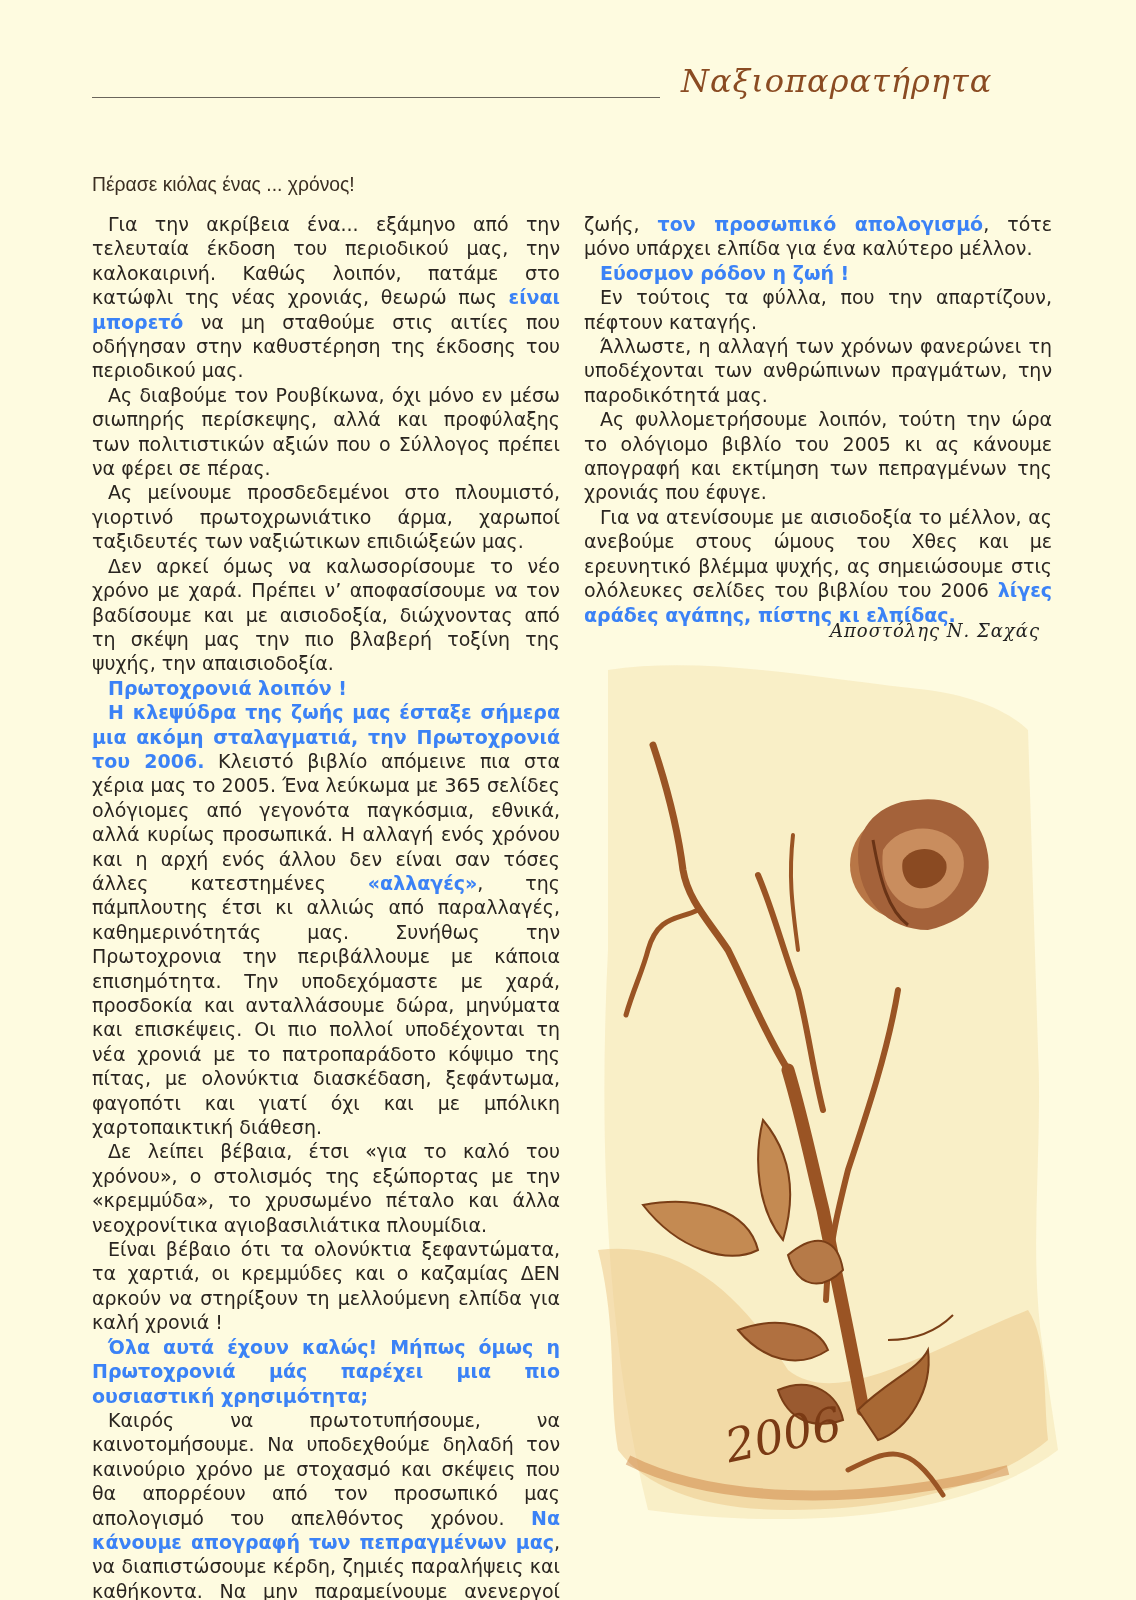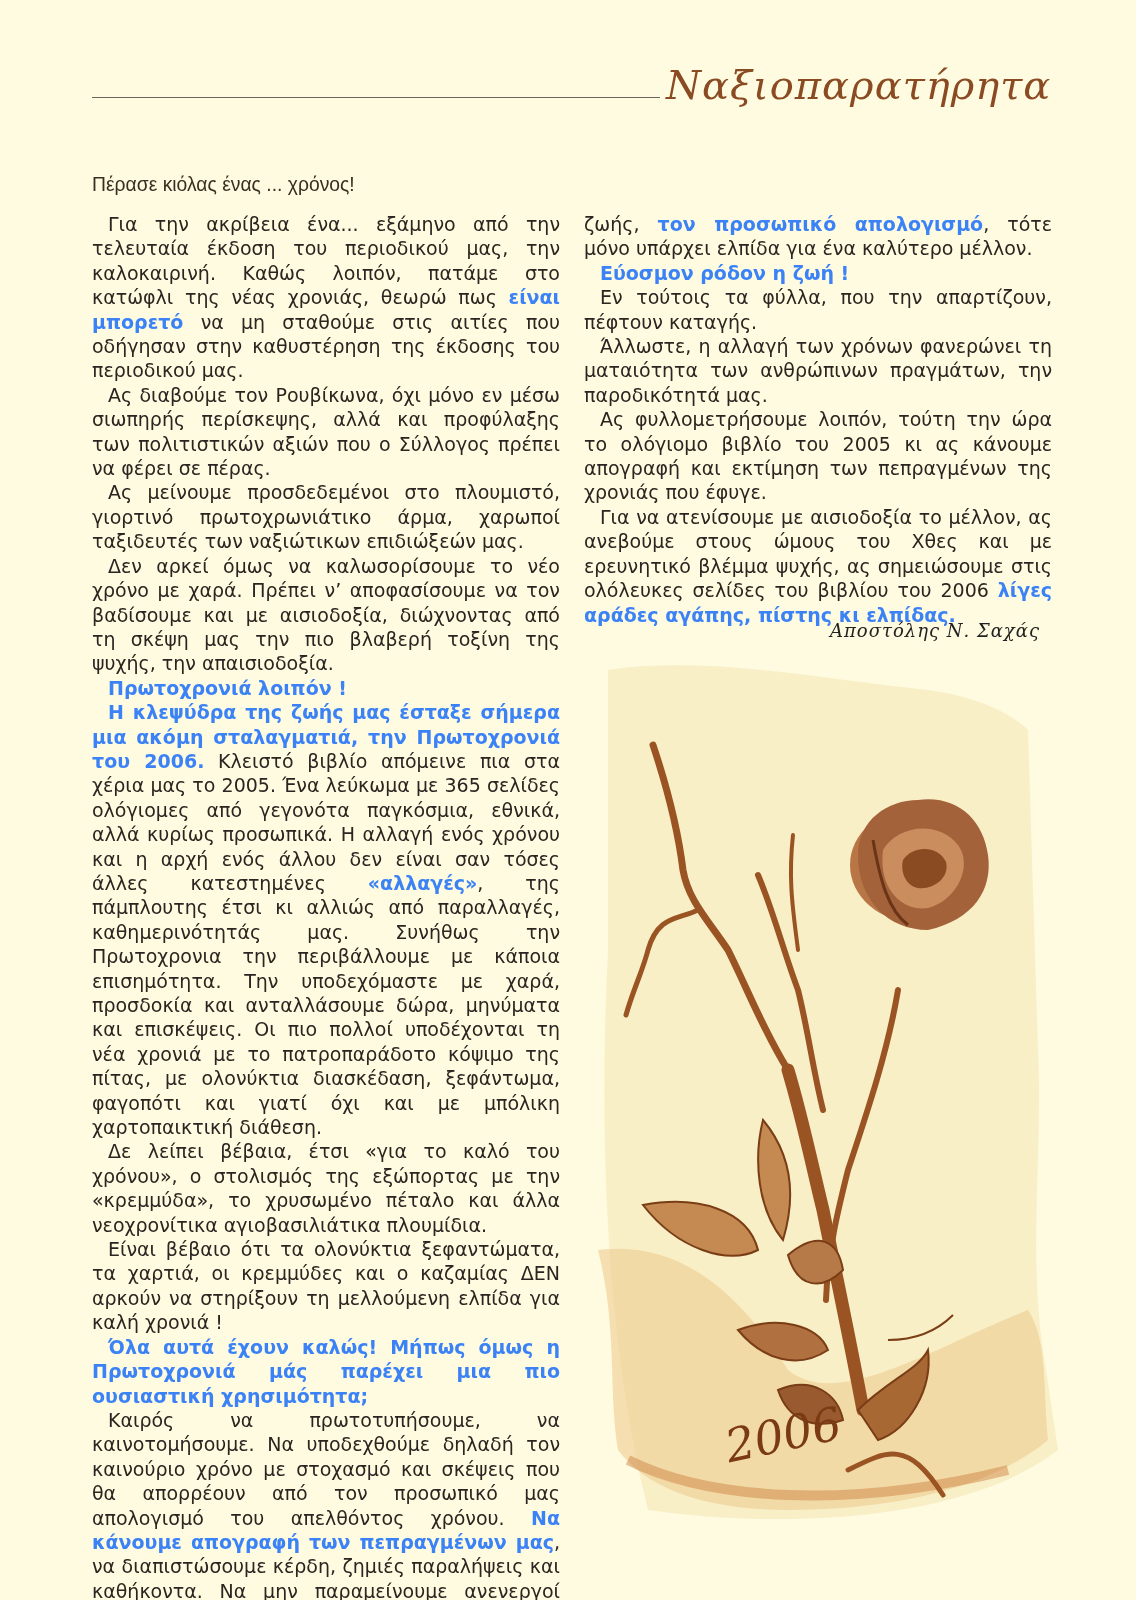--- a/index.html
+++ b/index.html
@@ -8,23 +8,23 @@
     background: #fefbe0;
     position: relative; overflow: hidden;
     font-family: "DejaVu Sans", sans-serif;
     color: #2a2520;
   }
   .header-rule {
     position: absolute; left: 92px; top: 97px; width: 568px; height: 0;
     border-top: 1.5px solid #6a655c;
   }
   .section-title {
-    position: absolute; left: 666px; top: 62px;
+    position: absolute; left: 681px; top: 62px;
     font-family: "DejaVu Serif", serif; font-style: italic;
-    font-size: 40px; color: #8a4b22; letter-spacing: 1px;
+    font-size: 32px; color: #8a4b22; letter-spacing: 1px;
     white-space: nowrap;
   }
   .article-title {
     position: absolute; left: 92px; top: 172px;
     font-family: "Liberation Sans", sans-serif;
     font-size: 21px; color: #3a2e22; transform: scaleX(0.92); transform-origin: left;
     white-space: nowrap;
   }
   .col {
     position: absolute; top: 212px; width: 468px;
@@ -63,21 +63,21 @@
     <p><b>Η κλεψύδρα της ζωής μας έσταξε σήμερα μια ακόμη σταλαγματιά, την Πρωτοχρονιά του 2006.</b><span> Κλειστό βιβλίο απόμεινε πια στα χέρια μας το 2005. Ένα λεύκωμα με 365 σελίδες ολόγιομες από γεγονότα παγκόσμια, εθνικά, αλλά κυρίως προσωπικά. Η αλλαγή ενός χρόνου και η αρχή ενός άλλου δεν είναι σαν τόσες άλλες κατεστημένες </span><b>«αλλαγές»</b><span>, της πάμπλουτης έτσι κι αλλιώς από παραλλαγές, καθημερινότητάς μας. Συνήθως την Πρωτοχρονια την περιβάλλουμε με κάποια επισημότητα. Την υποδεχόμαστε με χαρά, προσδοκία και ανταλλάσουμε δώρα, μηνύματα και επισκέψεις. Οι πιο πολλοί υποδέχονται τη νέα χρονιά με το πατροπαράδοτο κόψιμο της πίτας, με ολονύκτια διασκέδαση, ξεφάντωμα, φαγοπότι και γιατί όχι και με μπόλικη χαρτοπαικτική διάθεση.</span></p>
     <p><span>Δε λείπει βέβαια, έτσι «για το καλό του χρόνου», ο στολισμός της εξώπορτας με την «κρεμμύδα», το χρυσωμένο πέταλο και άλλα νεοχρονίτικα αγιοβασιλιάτικα πλουμίδια.</span></p>
     <p><span>Είναι βέβαιο ότι τα ολονύκτια ξεφαντώματα, τα χαρτιά, οι κρεμμύδες και ο καζαμίας ΔΕΝ αρκούν να στηρίξουν τη μελλούμενη ελπίδα για καλή χρονιά !</span></p>
     <p><b>Όλα αυτά έχουν καλώς! Μήπως όμως η Πρωτοχρονιά μάς παρέχει μια πιο ουσιαστική χρησιμότητα;</b></p>
     <p><span>Καιρός να πρωτοτυπήσουμε, να καινοτομήσουμε. Να υποδεχθούμε δηλαδή τον καινούριο χρόνο με στοχασμό και σκέψεις που θα απορρέουν από τον προσωπικό μας απολογισμό του απελθόντος χρόνου. </span><b>Να κάνουμε απογραφή των πεπραγμένων μας</b><span>, να διαπιστώσουμε κέρδη, ζημιές παραλήψεις και καθήκοντα. Να μην παραμείνουμε ανενεργοί θεατές του παρελαύνοντος χρόνου, γιατί δυστυχώς, «οι καιροί ου μενετοί» και μόνο όταν εγκαταστήσουμε μέσα μας το μεγάλο αυτό ευεργέτημα της</span></p>
   </div>
 <div class="col col-right" id="col-right">
     <p class="noindent"><span>ζωής, </span><b>τον προσωπικό απολογισμό</b><span>, τότε μόνο υπάρχει ελπίδα για ένα καλύτερο μέλλον.</span></p>
     <p><b>Εύοσμον ρόδον η ζωή !</b></p>
     <p><span>Εν τούτοις τα φύλλα, που την απαρτίζουν, πέφτουν καταγής.</span></p>
-    <p><span>Άλλωστε, η αλλαγή των χρόνων φανερώνει τη ματαιότητα των ανθρώπινων πραγμάτων, την παροδικότητά μας.</span></p>
+    <p><span>Άλλωστε, η αλλαγή των χρόνων φανερώνει τη υποδέχονται των ανθρώπινων πραγμάτων, την παροδικότητά μας.</span></p>
     <p><span>Ας φυλλομετρήσουμε λοιπόν, τούτη την ώρα το ολόγιομο βιβλίο του 2005 κι ας κάνουμε απογραφή και εκτίμηση των πεπραγμένων της χρονιάς που έφυγε.</span></p>
     <p><span>Για να ατενίσουμε με αισιοδοξία το μέλλον, ας ανεβούμε στους ώμους του Χθες και με ερευνητικό βλέμμα ψυχής, ας σημειώσουμε στις ολόλευκες σελίδες του βιβλίου του 2006 </span><b>λίγες αράδες αγάπης, πίστης κι ελπίδας.</b></p>
   </div>
 
 <div class="signature">Αποστόλης Ν. Σαχάς</div>
 
 <svg class="illustration" viewBox="0 0 470 880" xmlns="http://www.w3.org/2000/svg">
 
   <path d="M20,20 C120,5 240,30 340,40 C380,45 420,60 440,80 L450,400 C455,500 440,600 455,700 L470,800 C380,870 200,880 60,860 C20,700 10,500 20,300 Z" fill="#f3dfa8" opacity="0.45"></path>
 

